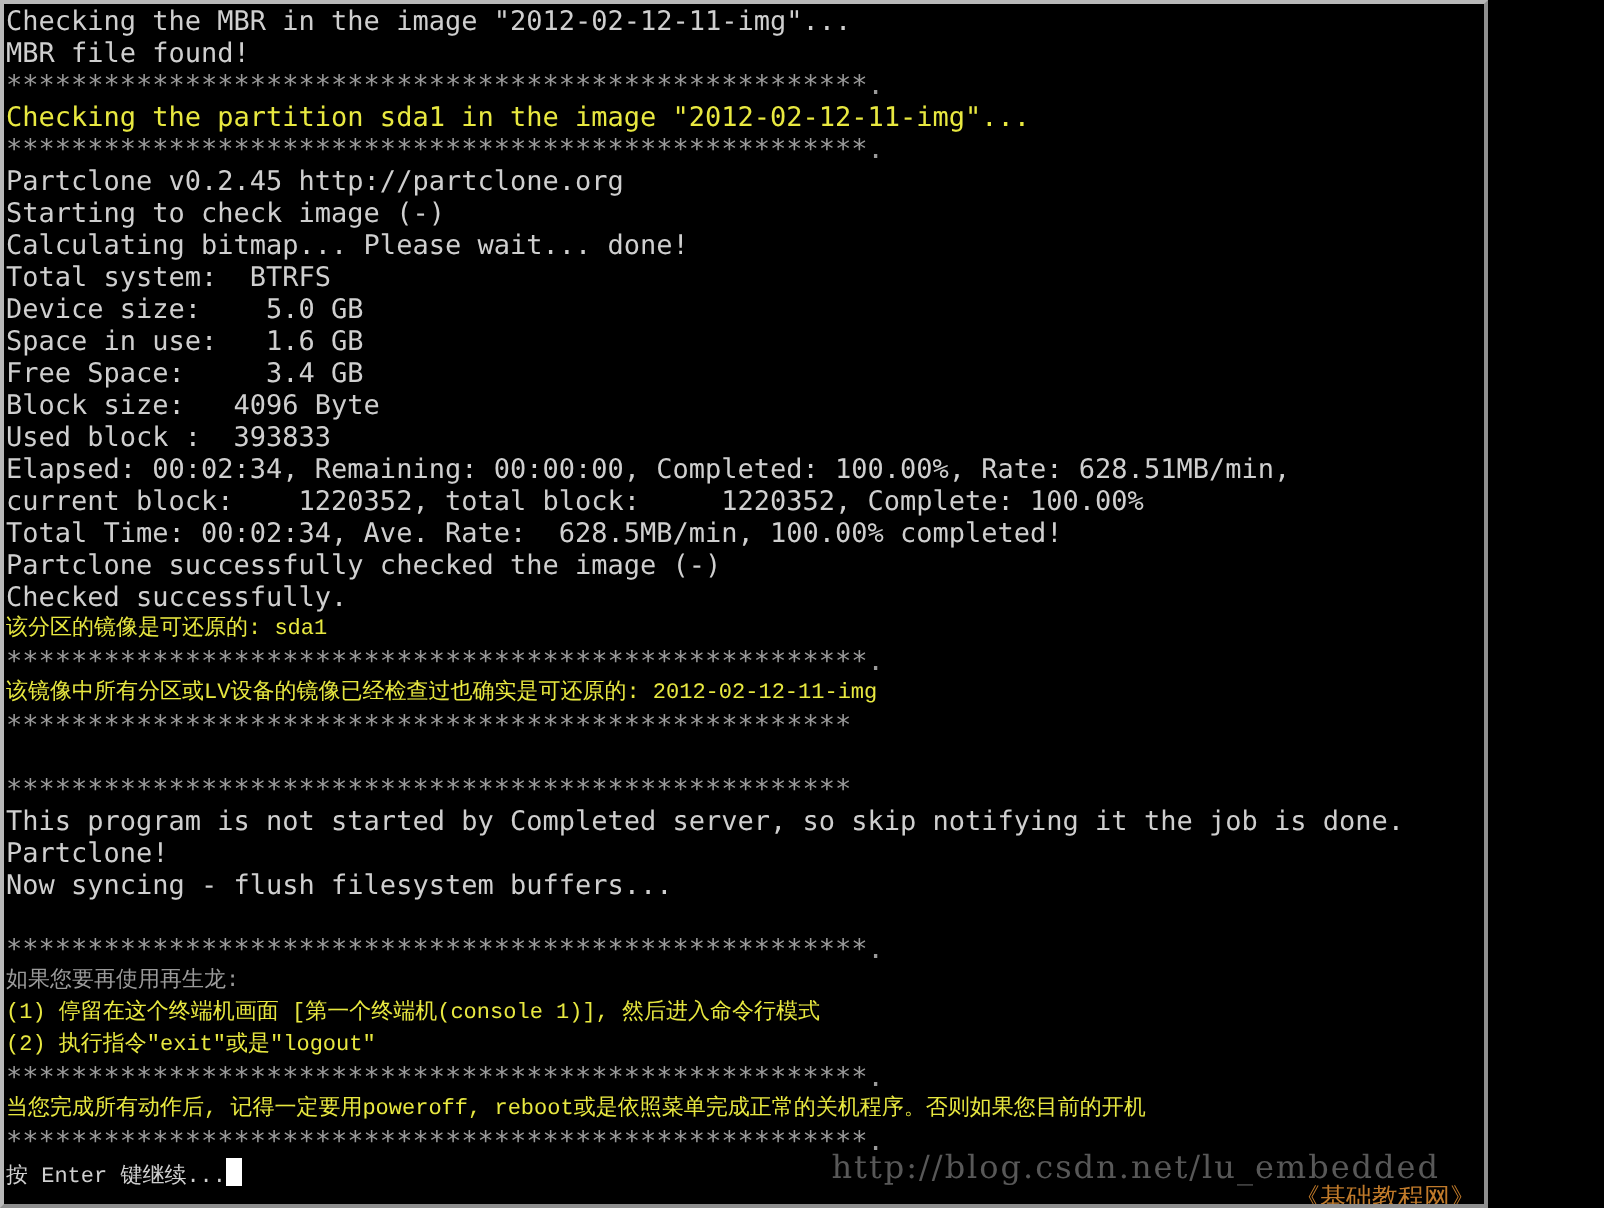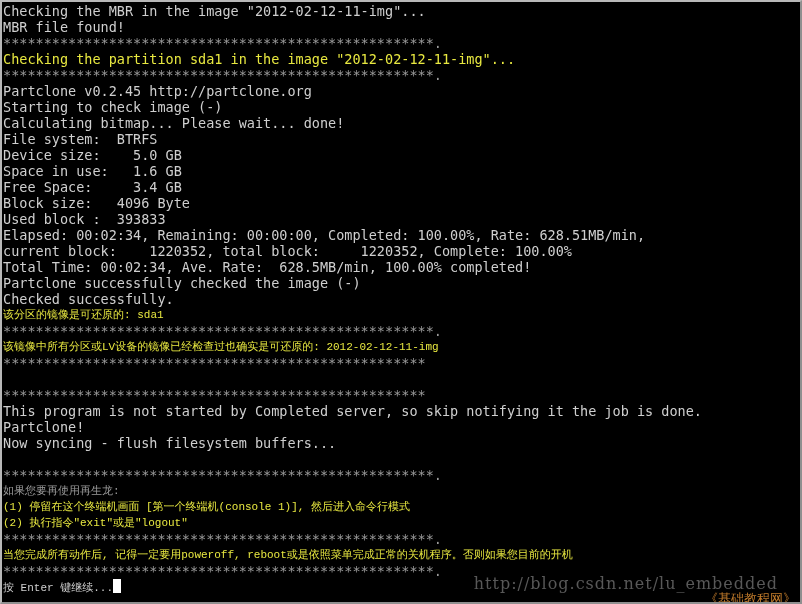--- a/index.html
+++ b/index.html
@@ -2,21 +2,21 @@
 <html><head>
 <meta charset="utf-8">
 <style>
   html, body {
     margin: 0;
     padding: 0;
     background: #000000;
   }
   #terminal-window {
     position: relative;
-    width: 802px;
+    width: 744px;
     height: 604px;
     background: #000000;
     box-sizing: border-box;
     border-top: 2px solid #b8b8b8;
     border-left: 2px solid #b8b8b8;
     border-right: 2px solid #8f8f8f;
     border-bottom: 2px solid #8f8f8f;
     overflow: hidden;
   }
   #terminal-screen {
@@ -85,21 +85,21 @@
   <div id="terminal-screen">
 
   <div class="line c-white">Checking the MBR in the image "2012-02-12-11-img"...</div>
       <div class="line c-white">MBR file found!</div>
       <div class="line c-gray">*****************************************************.</div>
       <div class="line c-yellow">Checking the partition sda1 in the image "2012-02-12-11-img"...</div>
       <div class="line c-gray">*****************************************************.</div>
       <div class="line c-white">Partclone v0.2.45 http://partclone.org</div>
       <div class="line c-white">Starting to check image (-)</div>
       <div class="line c-white">Calculating bitmap... Please wait... done!</div>
-      <div class="line c-white">File system:  BTRFS</div>
+      <div class="line c-white">Total system:  BTRFS</div>
       <div class="line c-white">Device size:    5.0 GB</div>
       <div class="line c-white">Space in use:   1.6 GB</div>
       <div class="line c-white">Free Space:     3.4 GB</div>
       <div class="line c-white">Block size:   4096 Byte</div>
       <div class="line c-white">Used block :  393833</div>
       <div class="line c-white">Elapsed: 00:02:34, Remaining: 00:00:00, Completed: 100.00%, Rate: 628.51MB/min,</div>
       <div class="line c-white">current block:    1220352, total block:     1220352, Complete: 100.00%</div>
       <div class="line c-white">Total Time: 00:02:34, Ave. Rate:  628.5MB/min, 100.00% completed!</div>
       <div class="line c-white">Partclone successfully checked the image (-)</div>
       <div class="line c-white">Checked successfully.</div>

